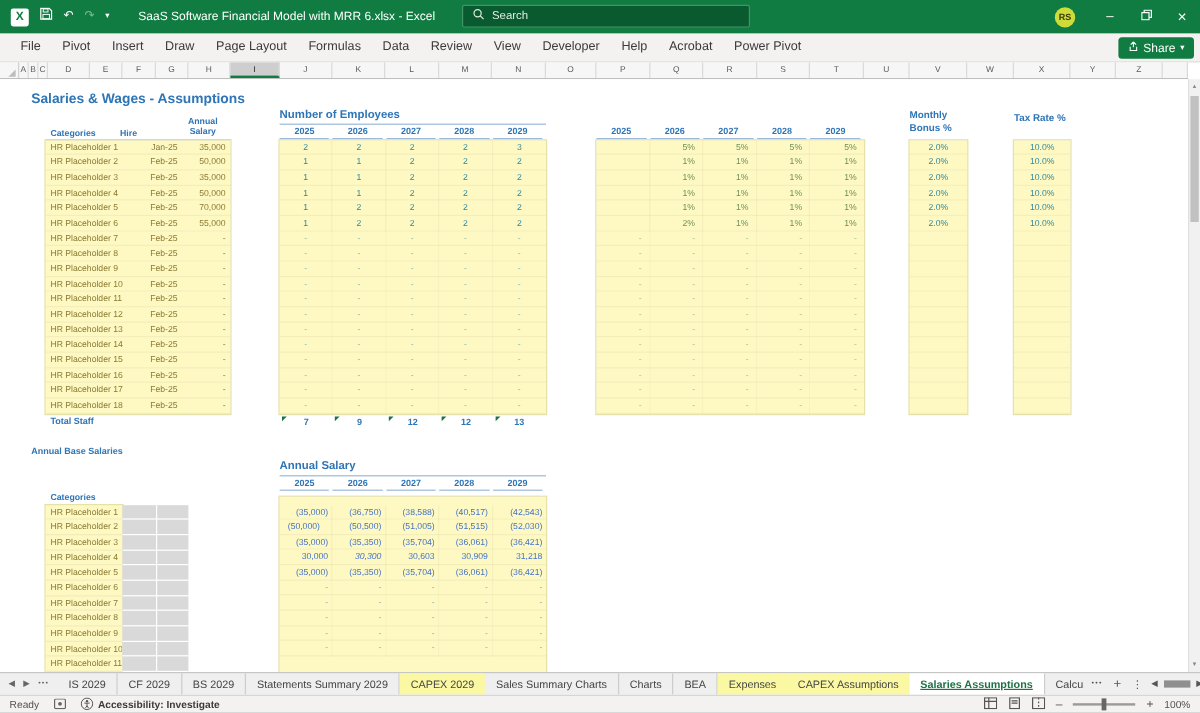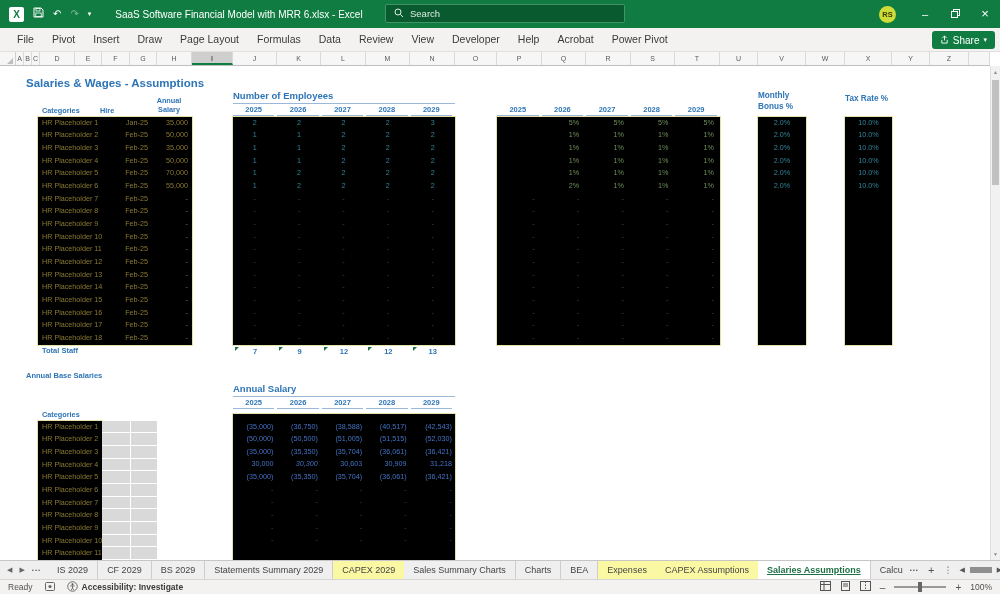--- a/index.html
+++ b/index.html
@@ -39,21 +39,21 @@
   .vthumb{position:absolute;left:1px;width:7px;top:14px;height:105px;background:#C1C1C1}
 
   
   .sheetTitle{position:absolute;left:26px;top:11px;font-size:11.5px;font-weight:bold;color:#2E75B6}
   .shead{position:absolute;font-size:7.3px;font-weight:bold;color:#2E75B6}
   .unl{position:absolute;height:0;border-bottom:1.5px solid #9CB8D8}
   .secTitle{position:absolute;font-weight:bold;color:#2E75B6;font-size:9.5px;border-bottom:1.5px solid #9CB8D8;padding-bottom:2px}
   .smallTitle{position:absolute;font-size:8.2px;font-weight:bold;color:#2E75B6;line-height:11px}
   .yearsRow{position:absolute;height:13px;display:flex}
   .year{height:12px;line-height:12px;text-align:center;font-size:7.5px;font-weight:bold;color:#2E75B6;border-bottom:1px solid #9CB8D8;margin-right:3px}
-  .yellowBlock{position:absolute;background:#000000;outline:1px solid #E4E1A9}
+  .yellowBlock{position:absolute;background:#fef9c3;outline:1px solid #E4E1A9}
   .srow{position:relative;height:12.667px;border-bottom:1px solid rgba(0,0,0,0.045);font-size:7.2px;line-height:12.667px;color:#8A7A33}
   .scat{position:absolute;left:4px;white-space:nowrap}
   .shire{position:absolute;left:68px;width:42px;text-align:right}
   .ssal{position:absolute;right:4px}
   .grow{display:flex;height:12.667px;border-bottom:1px solid rgba(0,0,0,0.045)}
   .gcell{height:12.667px;line-height:12.667px;font-size:7.2px;border-right:1px solid rgba(0,0,0,0.04)}
   .gcell:last-child{border-right:none}
   .gcell.emp{text-align:center;color:#31869B}
   .gcell.raise{text-align:right;padding-right:6px;color:#6F8F5A}
   .gcell.asal{text-align:right;padding-right:3px;color:#4472C4}
@@ -709,21 +709,21 @@
       </div>
     <div class="yellowBlock" id="as-block" style="left:233px;top:348px;width:222px;height:146px;padding-top:6.5px">
         <div class="grow">
           <div class="gcell asal" style="width: 44.4px;">(35,000)</div>
           <div class="gcell asal" style="width: 44.4px;">(36,750)</div>
           <div class="gcell asal" style="width: 44.4px;">(38,588)</div>
           <div class="gcell asal" style="width: 44.4px;">(40,517)</div>
           <div class="gcell asal" style="width: 44.4px;">(42,543)</div>
         </div>
         <div class="grow">
-          <div class="gcell asal" style="width: 44.4px;">(50,000)</div>
+          <div class="gcell asal" style="width: 44.4px; text-align: center;">(50,000)</div>
           <div class="gcell asal" style="width: 44.4px;">(50,500)</div>
           <div class="gcell asal" style="width: 44.4px;">(51,005)</div>
           <div class="gcell asal" style="width: 44.4px;">(51,515)</div>
           <div class="gcell asal" style="width: 44.4px;">(52,030)</div>
         </div>
         <div class="grow">
           <div class="gcell asal" style="width: 44.4px;">(35,000)</div>
           <div class="gcell asal" style="width: 44.4px;">(35,350)</div>
           <div class="gcell asal" style="width: 44.4px;">(35,704)</div>
           <div class="gcell asal" style="width: 44.4px;">(36,061)</div>

